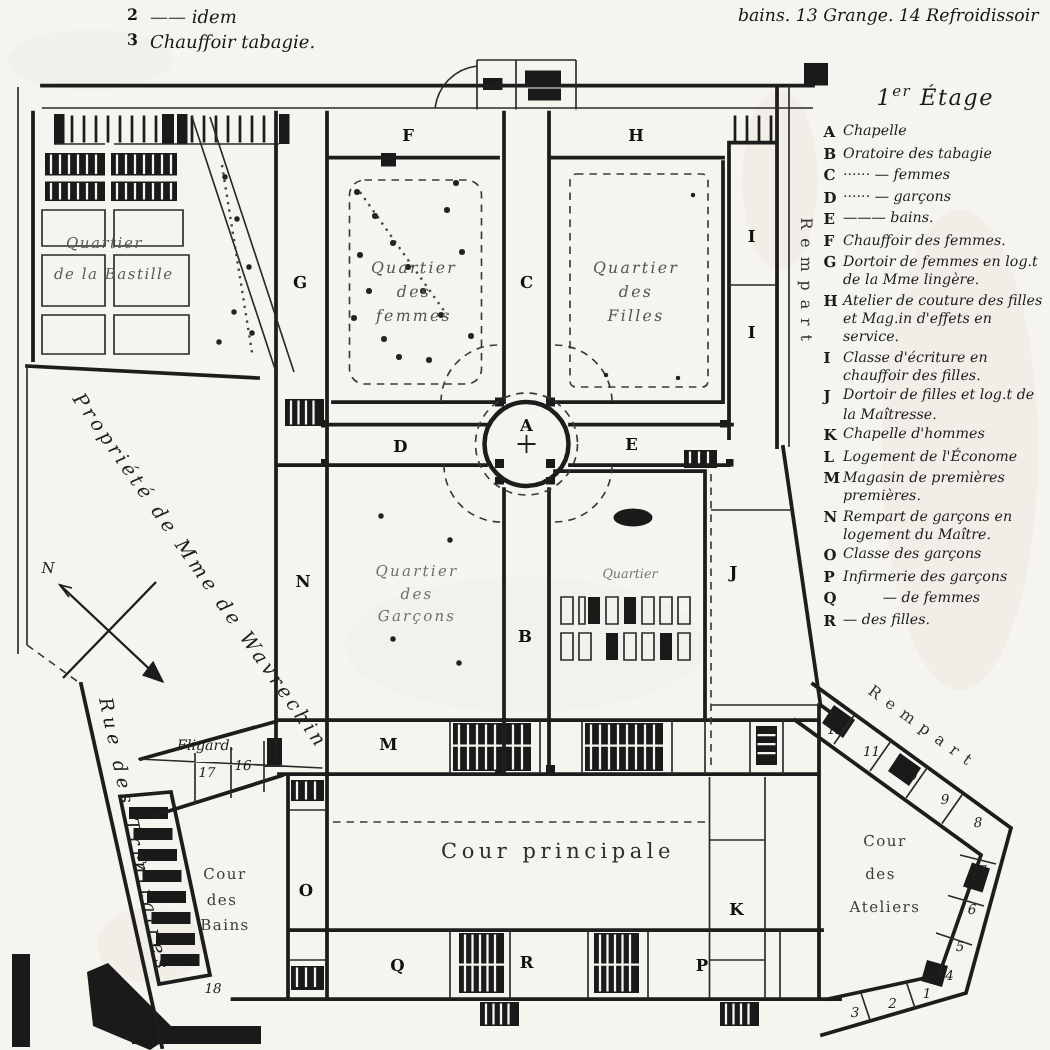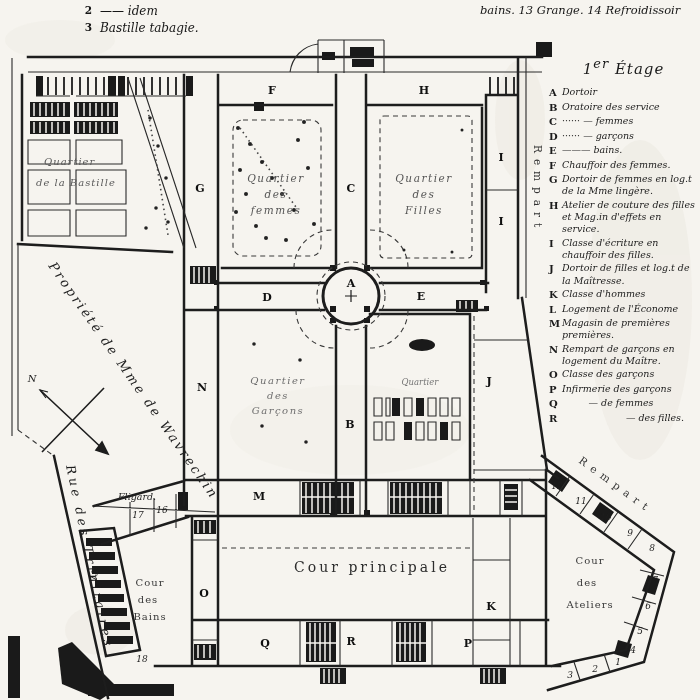--- a/index.html
+++ b/index.html
@@ -17,25 +17,25 @@
   .t-prop{font:italic 13px "DejaVu Serif",serif;fill:#222;letter-spacing:2.5px;}
   .t-rempart{font:10.5px "DejaVu Serif",serif;fill:#333;letter-spacing:6px;}
   .t-flig{font:italic 9.5px "DejaVu Serif",serif;fill:#222;}
   .t-bast{font:italic 10px "DejaVu Serif",serif;fill:#5a5a5a;letter-spacing:1px;}
   .t-compass{font:italic 10px "DejaVu Serif",serif;fill:#222;text-anchor:middle;}
 
   
   .notes-left{position:absolute;left:80px;top:3px;color:#161616;}
   .note-row{display:flex;gap:8px;font:italic 12px/1.45 "DejaVu Serif",serif;}
   .note-num{width:12px;text-align:right;font-style:normal;font-weight:bold;font-size:10.5px;}
-  .notes-right{position:absolute;left:480px;top:2px;width:206px;color:#161616;
+  .notes-right{position:absolute;left:492px;top:2px;width:206px;color:#161616;
                font:italic 11.5px/1.5 "DejaVu Serif",serif;}
   .legend{position:absolute;left:549px;top:56px;width:149px;color:#1b1b1b;}
   .lg-title{text-align:center;font:italic 15px "DejaVu Serif",serif;letter-spacing:1px;margin-bottom:8px;}
-  .lg-title sup{font-size:13px;}
+  .lg-title sup{font-size:10px;}
   .lg-row{display:flex;margin-bottom:1px;}
   .lg-key{width:13px;flex:0 0 13px;font:bold 10px/1.35 "DejaVu Serif",serif;}
   .lg-text{flex:1;font:italic 9.5px/1.3 "DejaVu Serif",serif;}
 </style>
 </head>
 <body>
 
 <div class="stage">
 
 <svg width="700" height="700" viewBox="0 0 700 700">
@@ -309,38 +309,38 @@
   </g>
 </svg>
 
 <div class="notes-left">
   <div class="note-row">
     <span class="note-num">2</span>
     <span>—— idem</span>
   </div>
   <div class="note-row">
     <span class="note-num">3</span>
-    <span>Bastille tabagie.</span>
+    <span>Chauffoir tabagie.</span>
   </div>
 </div>
 
 <div class="notes-right">
   <div>bains. 13 Grange. 14 Refroidissoir</div>
 </div>
 
 <div class="legend">
   <div class="lg-title"><span>1</span><sup>er</sup> <span>Étage</span></div>
 
   <div class="lg-row">
         <span class="lg-key">A</span>
-        <span class="lg-text">Dortoir</span>
+        <span class="lg-text">Chapelle</span>
       </div>
   <div class="lg-row">
         <span class="lg-key">B</span>
-        <span class="lg-text">Oratoire des service</span>
+        <span class="lg-text">Oratoire des tabagie</span>
       </div>
   <div class="lg-row">
         <span class="lg-key">C</span>
         <span class="lg-text">······ — femmes</span>
       </div>
   <div class="lg-row">
         <span class="lg-key">D</span>
         <span class="lg-text">······ — garçons</span>
       </div>
   <div class="lg-row">
@@ -362,21 +362,21 @@
   <div class="lg-row">
         <span class="lg-key">I</span>
         <span class="lg-text">Classe d'écriture en chauffoir des filles.</span>
       </div>
   <div class="lg-row">
         <span class="lg-key">J</span>
         <span class="lg-text">Dortoir de filles et log.t de la Maîtresse.</span>
       </div>
   <div class="lg-row">
         <span class="lg-key">K</span>
-        <span class="lg-text">Classe d'hommes</span>
+        <span class="lg-text">Chapelle d'hommes</span>
       </div>
   <div class="lg-row">
         <span class="lg-key">L</span>
         <span class="lg-text">Logement de l'Économe</span>
       </div>
   <div class="lg-row">
         <span class="lg-key">M</span>
         <span class="lg-text">Magasin de premières premières.</span>
       </div>
   <div class="lg-row">
@@ -390,17 +390,17 @@
   <div class="lg-row">
         <span class="lg-key">P</span>
         <span class="lg-text">Infirmerie des garçons</span>
       </div>
   <div class="lg-row">
         <span class="lg-key">Q</span>
         <span class="lg-text" style="text-align:center;padding-right:18px">— de femmes</span>
       </div>
   <div class="lg-row">
         <span class="lg-key">R</span>
-        <span class="lg-text" style="text-align:right;padding-right:14px">— des filles.</span>
+        <span class="lg-text" style="padding-right:14px">— des filles.</span>
       </div>
 </div>
 
 </div>
 
 </body></html>

